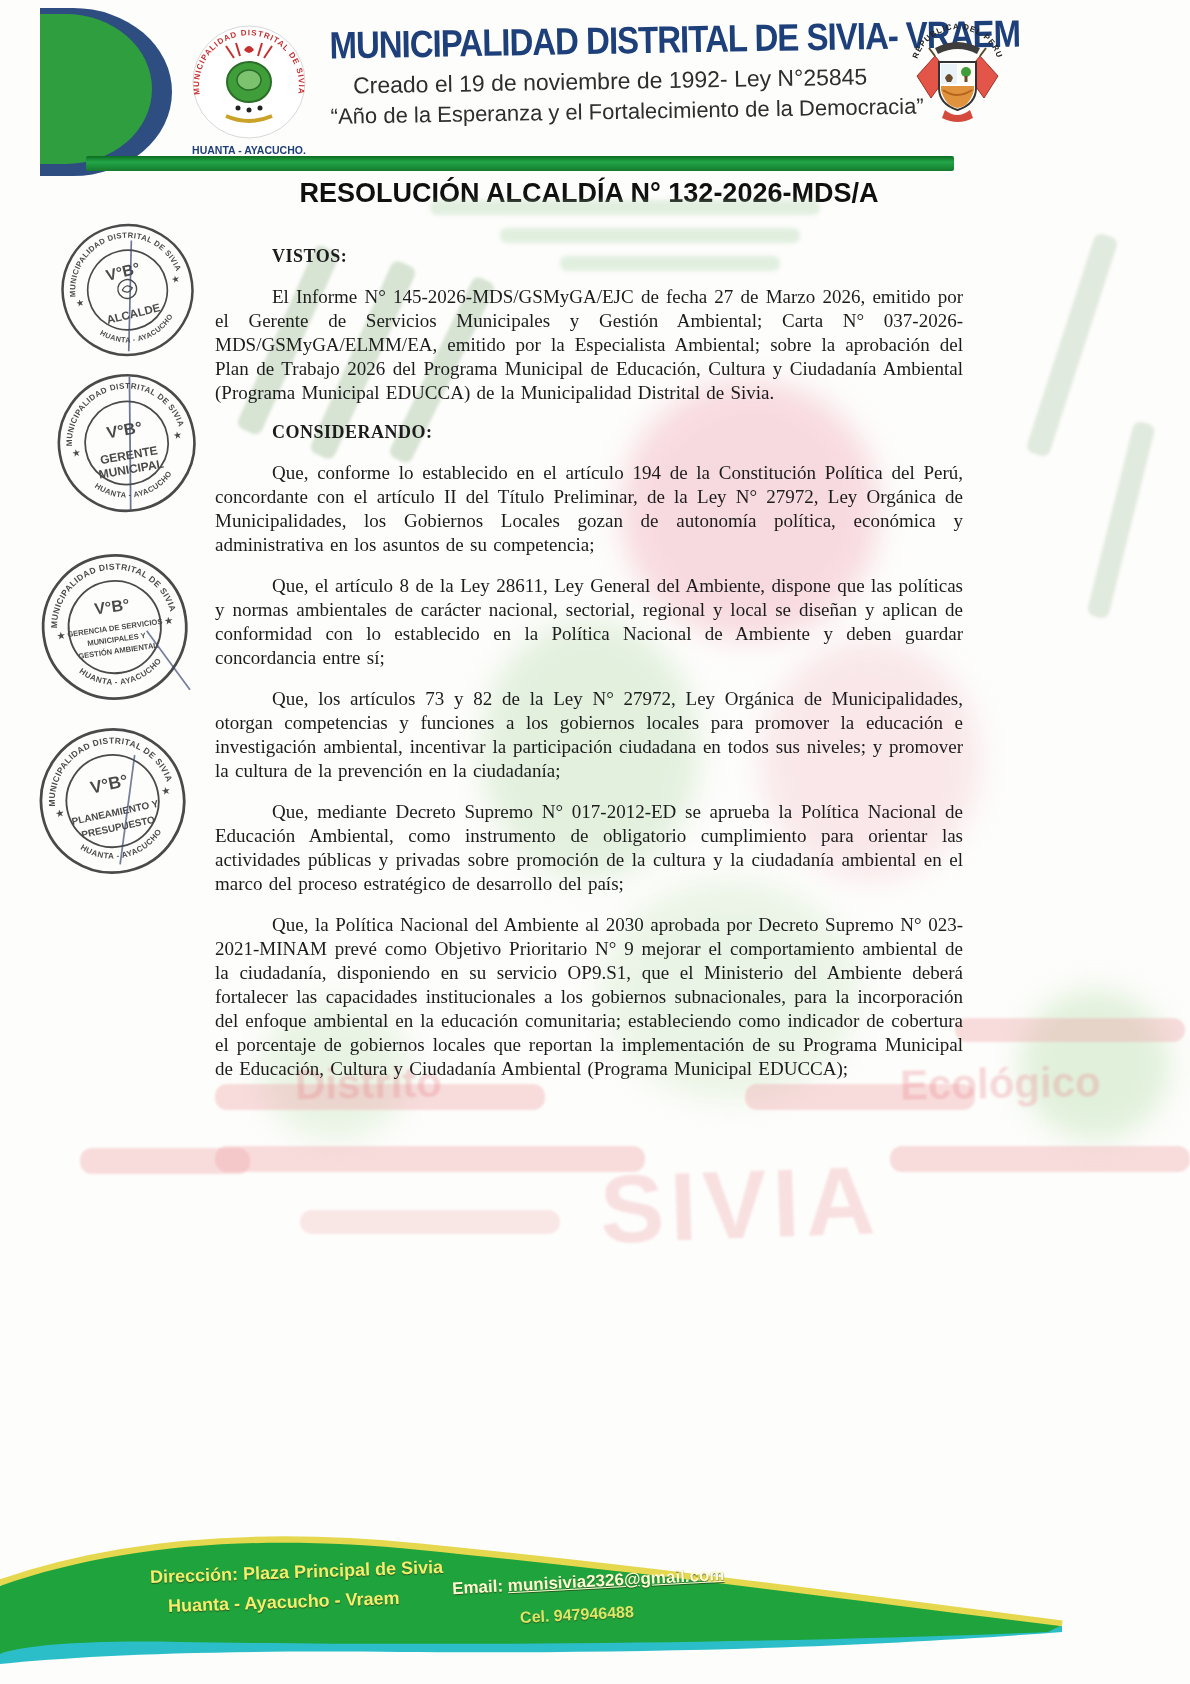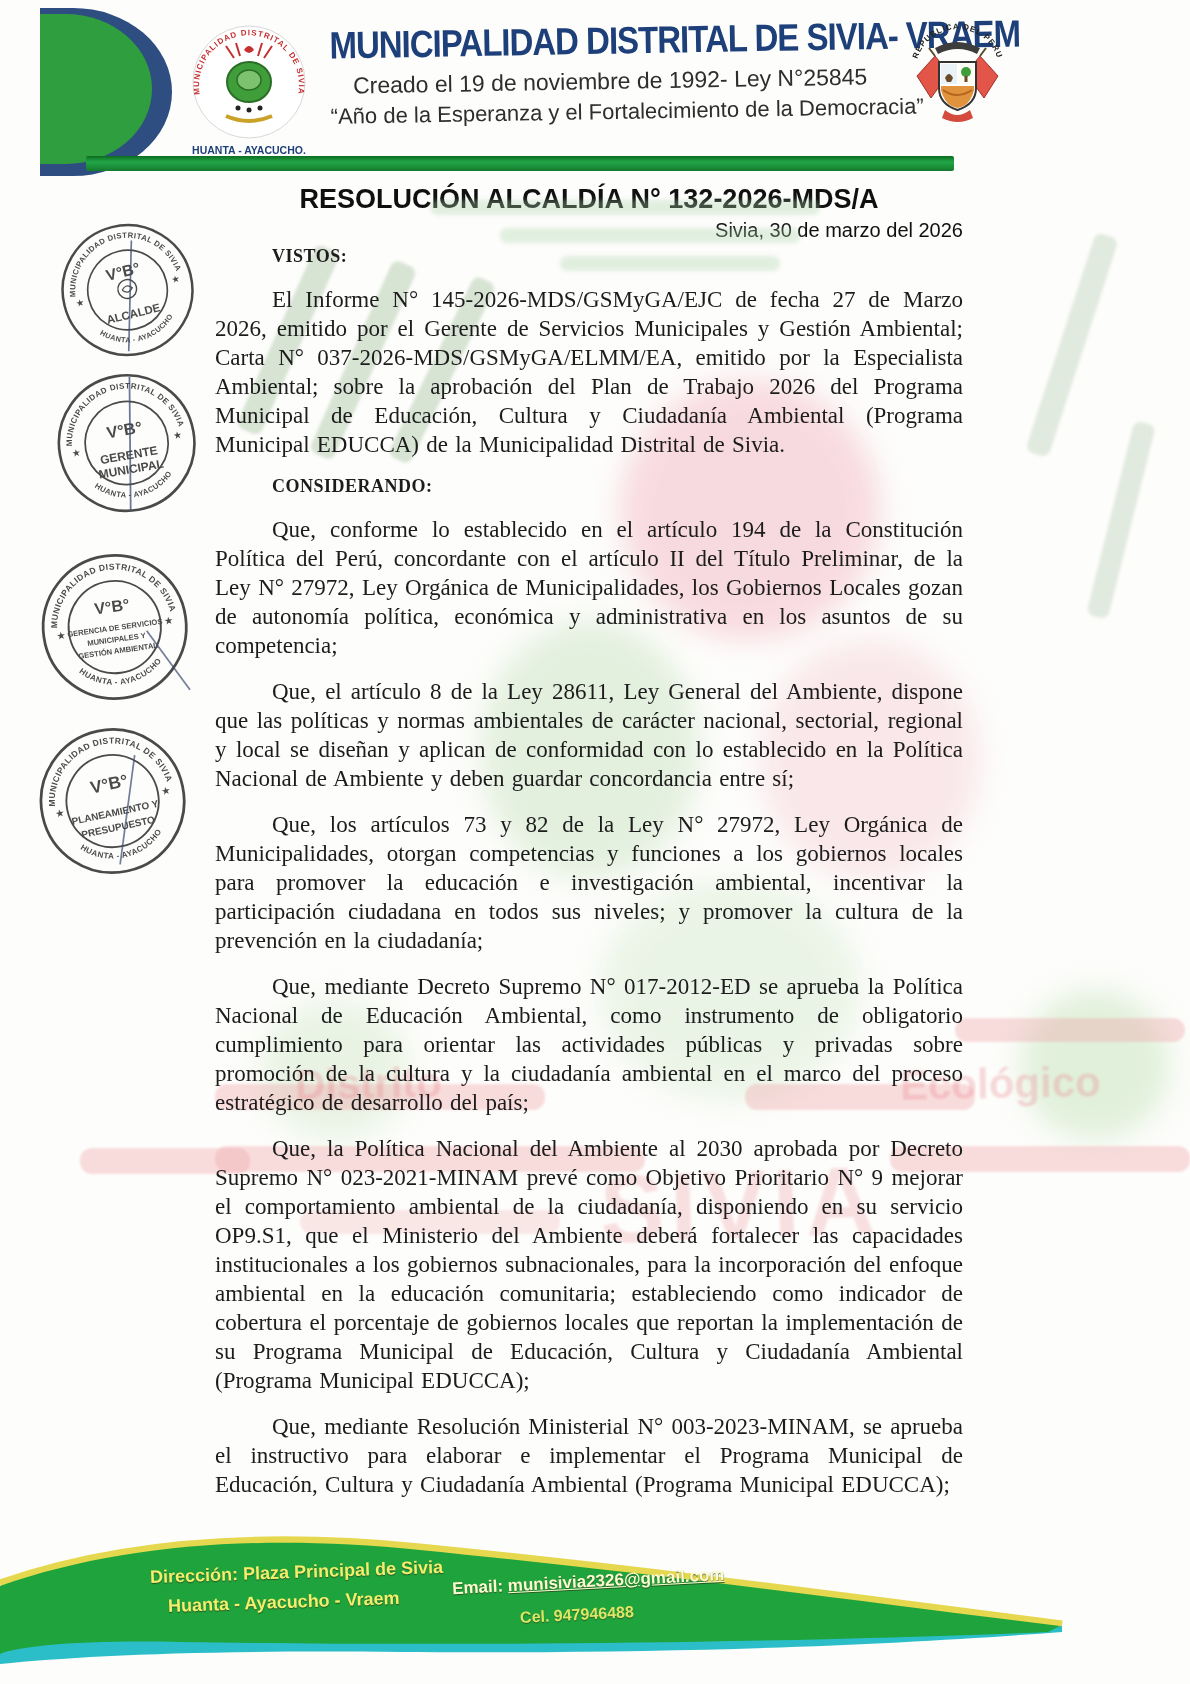--- a/index.html
+++ b/index.html
@@ -30,36 +30,36 @@
   }
   .created-line{font-size:23px;color:#2e2e2e;margin:0 0 4px 0;white-space:nowrap;}
   .motto-line{font-size:22px;color:#2e2e2e;margin:0;white-space:nowrap;}
   .emblem-wrap{position:absolute;left:905px;top:6px;width:105px;height:125px;}
   .green-bar{
     position:absolute;left:86px;top:156px;width:868px;height:15px;
     background:linear-gradient(#0c6b20,#22a648 40%,#157a2c);
     border-radius:2px;
   }
   
-  .title-block{position:absolute;left:215px;top:184px;width:748px;}
+  .title-block{position:absolute;left:215px;top:178px;width:748px;}
   .res-title{
     font-family:"Liberation Sans",sans-serif;font-weight:bold;
     font-size:27px;color:#101010;text-align:center;margin:0;letter-spacing:0;
   }
   .date-line{
     font-family:"Liberation Sans",sans-serif;font-size:20px;color:#101010;
     text-align:right;margin-top:4px;
   }
   
   .body-text{position:absolute;left:215px;top:246px;width:748px;z-index:3;}
   .section-heading{
     font-weight:bold;font-size:18px;margin:0 0 18px 57px;letter-spacing:.5px;
   }
   .para{
-    font-size:23px;line-height:29px;text-align:justify;text-indent:57px;
+    font-size:19px;line-height:24px;text-align:justify;text-indent:57px;
     margin:12px 0 17px 0;word-spacing:1.5px;
   }
   
   .stamp{position:absolute;z-index:4;opacity:.92;}
   .stamp svg text{font-family:"Liberation Sans",sans-serif;fill:#3b3b3b;}
   
   .wm{position:absolute;z-index:1;pointer-events:none;}
   .wm-stroke{background:#b9cfb4;opacity:.55;border-radius:8px;filter:blur(1.5px);}
   .wm-blob{border-radius:50%;filter:blur(14px);}
   .wm-bar{background:#f0a7ab;opacity:.38;border-radius:12px;filter:blur(1px);}
@@ -171,21 +171,20 @@
         <path d="M30 30 q22 -12 45 0 l-3 6 q-19 -10 -39 0 Z" fill="#3d3d3d"></path>
         <path d="M40 92 q12 10 25 0 l3 8 q-15 8 -31 0 Z" fill="#d44b3e"></path>
       </svg>
     </div>
   </div>
 
   <div class="green-bar"></div>
 
   <div class="title-block">
     <h1 class="res-title">RESOLUCIÓN ALCALDÍA N° 132-2026-MDS/A</h1>
-    <div class="date-line">Sivia, 30 de marzo del 2026</div>
   </div>
 
   <div class="stamp" style="left:60px;top:222px;transform:rotate(-14deg);">
     <svg width="136" height="136" viewBox="0 0 130 130">
       <defs>
         <path id="ta1" d="M 29.6 100.4 A 50 50 0 1 1 100.4 100.4"></path>
         <path id="ba1" d="M 25 95 A 50 50 0 0 0 105 95"></path>
       </defs>
       <circle cx="65" cy="65" r="62" fill="none" stroke="#3b3b3b" stroke-width="2.4"></circle>
       <circle cx="65" cy="65" r="38" fill="none" stroke="#3b3b3b" stroke-width="1.6"></circle>
@@ -277,21 +276,20 @@
 
   <div class="body-text">
     <p class="section-heading">VISTOS:</p>
     <p class="para">El Informe N° 145-2026-MDS/GSMyGA/EJC de fecha 27 de Marzo 2026, emitido por el Gerente de Servicios Municipales y Gestión Ambiental; Carta N° 037-2026-MDS/GSMyGA/ELMM/EA, emitido por la Especialista Ambiental; sobre la aprobación del Plan de Trabajo 2026 del Programa Municipal de Educación, Cultura y Ciudadanía Ambiental (Programa Municipal EDUCCA) de la Municipalidad Distrital de Sivia.</p>
     <p class="section-heading" style="margin-top:6px;">CONSIDERANDO:</p>
     <p class="para">Que, conforme lo establecido en el artículo 194 de la Constitución Política del Perú, concordante con el artículo II del Título Preliminar, de la Ley N° 27972, Ley Orgánica de Municipalidades, los Gobiernos Locales gozan de autonomía política, económica y administrativa en los asuntos de su competencia;</p>
     <p class="para">Que, el artículo 8 de la Ley 28611, Ley General del Ambiente, dispone que las políticas y normas ambientales de carácter nacional, sectorial, regional y local se diseñan y aplican de conformidad con lo establecido en la Política Nacional de Ambiente y deben guardar concordancia entre sí;</p>
     <p class="para">Que, los artículos 73 y 82 de la Ley N° 27972, Ley Orgánica de Municipalidades, otorgan competencias y funciones a los gobiernos locales para promover la educación e investigación ambiental, incentivar la participación ciudadana en todos sus niveles; y promover la cultura de la prevención en la ciudadanía;</p>
     <p class="para">Que, mediante Decreto Supremo N° 017-2012-ED se aprueba la Política Nacional de Educación Ambiental, como instrumento de obligatorio cumplimiento para orientar las actividades públicas y privadas sobre promoción de la cultura y la ciudadanía ambiental en el marco del proceso estratégico de desarrollo del país;</p>
     <p class="para">Que, la Política Nacional del Ambiente al 2030 aprobada por Decreto Supremo N° 023-2021-MINAM prevé como Objetivo Prioritario N° 9 mejorar el comportamiento ambiental de la ciudadanía, disponiendo en su servicio OP9.S1, que el Ministerio del Ambiente deberá fortalecer las capacidades institucionales a los gobiernos subnacionales, para la incorporación del enfoque ambiental en la educación comunitaria; estableciendo como indicador de cobertura el porcentaje de gobiernos locales que reportan la implementación de su Programa Municipal de Educación, Cultura y Ciudadanía Ambiental (Programa Municipal EDUCCA);</p>
-    <p class="para">Que, mediante Resolución Ministerial N° 003-2023-MINAM, se aprueba el instructivo para elaborar e implementar el Programa Municipal de Educación, Cultura y Ciudadanía Ambiental (Programa Municipal EDUCCA);</p>
   </div>
 
   <div class="footer-ribbon">
     <svg width="1190" height="156" viewBox="0 0 1190 156">
       <path d="M0 56 C 120 14, 260 4, 420 20 C 680 46, 880 74, 1062 97" fill="none" stroke="#e5d84e" stroke-width="9"></path>
       <path d="M0 120 C 80 112, 200 106, 400 110 C 700 114, 920 104, 1062 98 L 1062 104 C 900 116, 700 126, 400 124 C 200 122, 80 128, 0 136 Z" fill="#19b8c4" opacity=".92"></path>
       <path d="M0 58 C 120 16, 260 6, 420 22 C 680 48, 880 76, 1060 98 L 1048 104 C 760 116, 420 118, 180 114 C 80 112, 20 118, 0 126 Z" fill="#1fa33c"></path>
     </svg>
   </div>
   <div class="footer-text ft-addr1">Dirección: Plaza Principal de Sivia</div>

